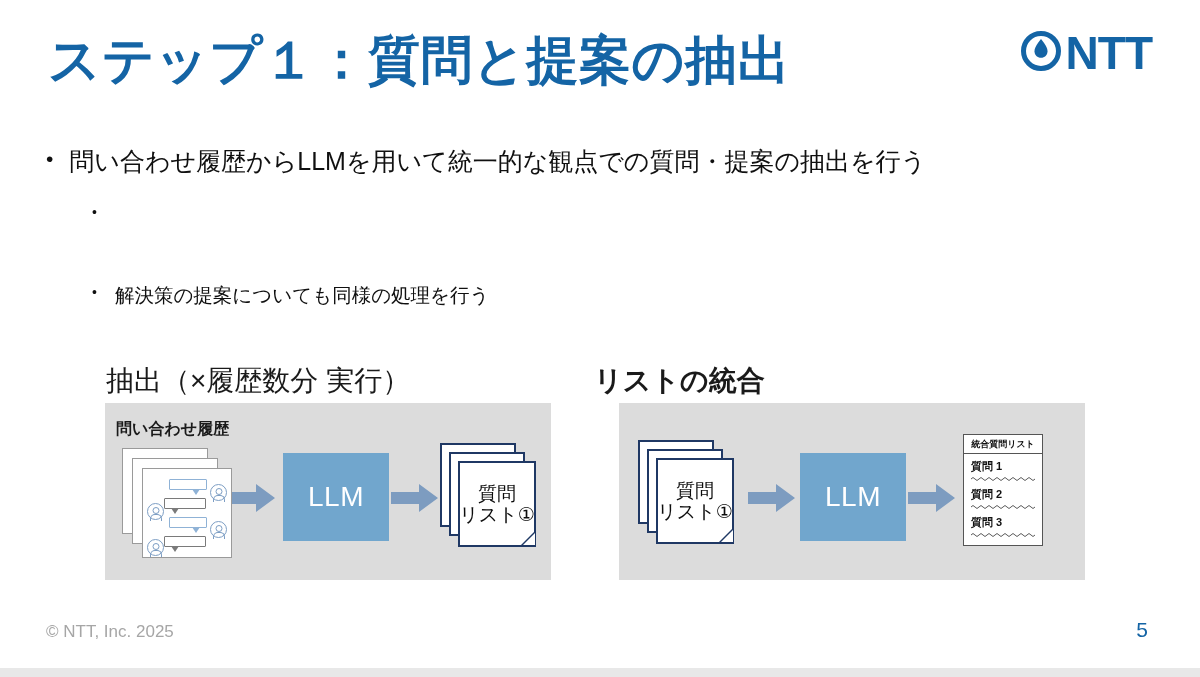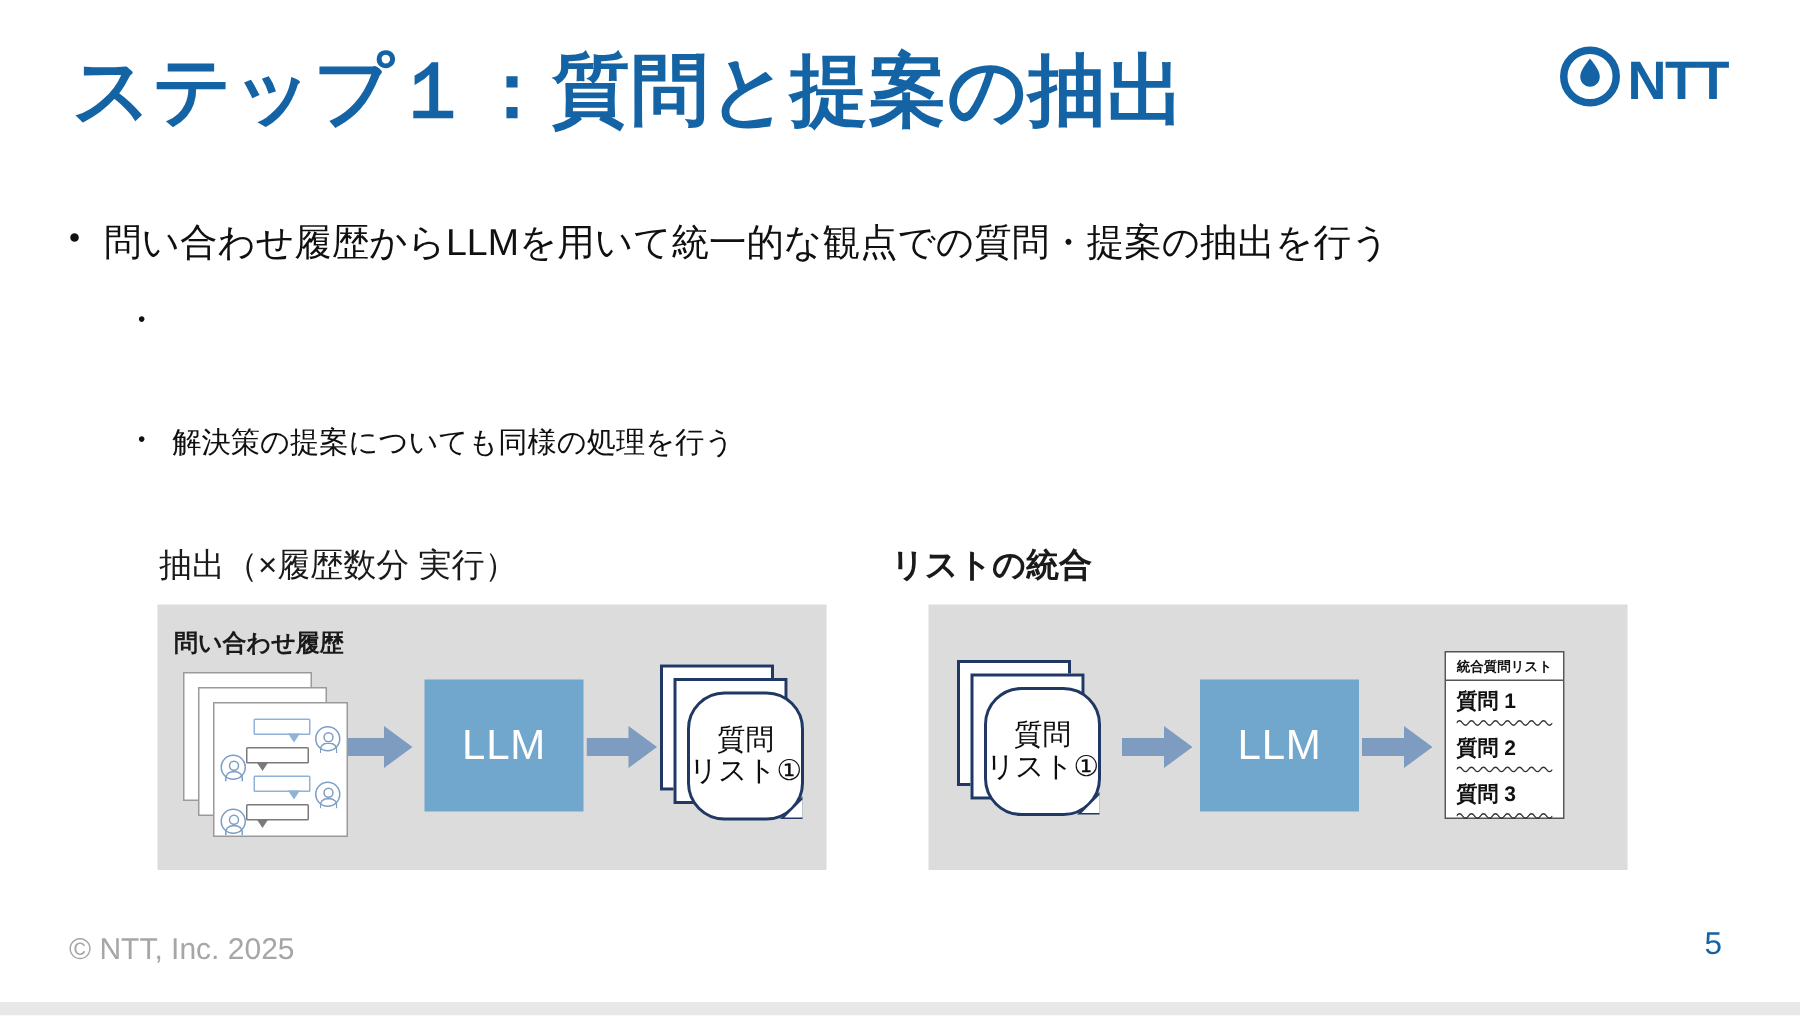--- a/index.html
+++ b/index.html
@@ -35,21 +35,21 @@
   
   .logo {
     position: absolute;
     right: 48px; top: 30px;
     display: flex;
     align-items: center;
     gap: 4px;
   }
   .logo-mark { display: block; }
   .logo-text {
-    font-size: 36px;
+    font-size: 46px;
     font-weight: bold;
     color: #1464a5;
     letter-spacing: -1px;
     line-height: 1;
   }
 
   
   .bullet-l1 {
     position: absolute;
     left: 46px; top: 145px;
@@ -75,21 +75,21 @@
     color: #101010;
     line-height: 1.55;
   }
   .bullet-l2 .dot { font-size: 14px; line-height: 1.8; }
   .b2a { top: 200px; }
   .b2b { top: 280px; }
 
   
   .dg-head {
     position: absolute;
-    font-size: 22px;
+    font-size: 28px;
     color: #1a1a1a;
     white-space: nowrap;
   }
   .dg-head-l { left: 106px; top: 362px; }
   .dg-head-r { left: 594px; top: 362px; font-weight: bold; }
 
   
   .panel {
     position: absolute;
     background: #dcdcdc;
@@ -184,21 +184,20 @@
     position: absolute;
     background: #ffffff;
     border: 2.6px solid #1f3864;
   }
   .doc-front {
     z-index: 3;
     display: flex;
     flex-direction: column;
     align-items: center;
     justify-content: center;
-    border-radius: 25px;
   }
   .doc-front .dl {
     font-size: 19px;
     color: #0d0d0d;
     line-height: 1.12;
     white-space: nowrap;
   }
   .fold {
     position: absolute;
     right: -1px; bottom: -1px;
@@ -229,33 +228,33 @@
     align-items: center;
     justify-content: center;
     font-size: 9px;
     font-weight: bold;
     color: #111111;
     white-space: nowrap;
   }
   .lc-body { padding: 5px 7px 0 7px; }
   .lc-row { margin-bottom: 6px; }
   .lc-row .t {
-    font-size: 14px;
+    font-size: 11px;
     font-weight: bold;
     color: #111111;
     display: block;
     margin-bottom: 2px;
   }
   .squig { display: block; height: 5px; width: 100%; }
 
   
   .copyright {
     position: absolute;
     left: 46px; top: 622px;
-    font-size: 20px;
+    font-size: 17px;
     color: #a6a6a6;
     white-space: nowrap;
   }
   .pagenum {
     position: absolute;
     right: 52px; top: 618px;
     font-size: 21px;
     color: #1464a5;
   }
 </style>

